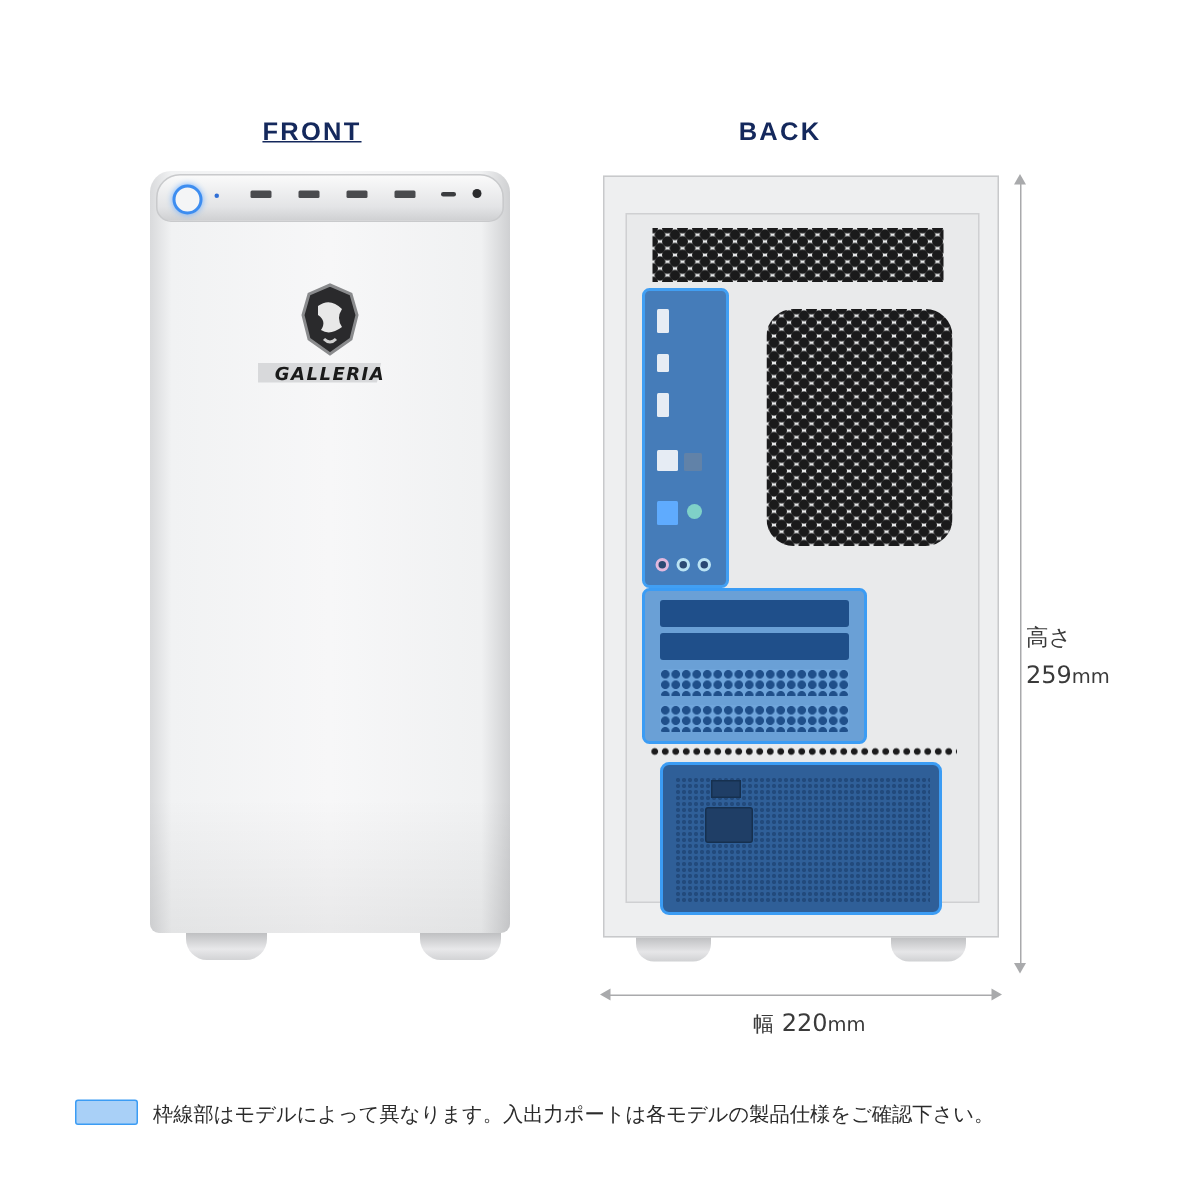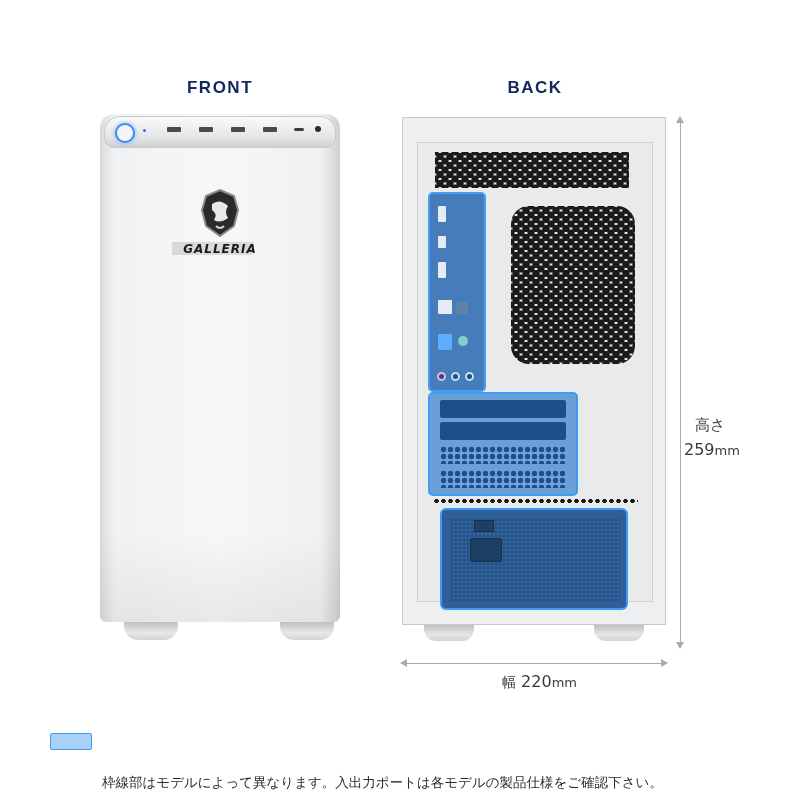--- a/index.html
+++ b/index.html
@@ -54,34 +54,34 @@
     background: linear-gradient(180deg, #bfc0c2 0%, #e6e6e8 60%, #d0d1d3 100%); }
 
   
   .dim-v { position: absolute; left: 680px; top: 118px; width: 1px; height: 528px; background: #a9aaac; }
   .arrow-up { position: absolute; left: 676px; top: 116px; width: 0; height: 0; border-left: 4.5px solid transparent; border-right: 4.5px solid transparent; border-bottom: 7px solid #a9aaac; }
   .arrow-down { position: absolute; left: 676px; top: 642px; width: 0; height: 0; border-left: 4.5px solid transparent; border-right: 4.5px solid transparent; border-top: 7px solid #a9aaac; }
   .dim-h { position: absolute; left: 402px; top: 663px; width: 264px; height: 1px; background: #a9aaac; }
   .arrow-left { position: absolute; left: 400px; top: 659px; width: 0; height: 0; border-top: 4.5px solid transparent; border-bottom: 4.5px solid transparent; border-right: 7px solid #a9aaac; }
   .arrow-right { position: absolute; left: 661px; top: 659px; width: 0; height: 0; border-top: 4.5px solid transparent; border-bottom: 4.5px solid transparent; border-left: 7px solid #a9aaac; }
   .dim-text { position: absolute; color: #3a3a3a; font-family: "DejaVu Sans", sans-serif; }
-  .height-label { left: 684px; top: 414px; font-size: 15px; line-height: 22px; margin-left: 11px; }
+  .height-label { left: 684px; top: 414px; font-size: 15px; line-height: 22px; }
   .height-value { left: 684px; top: 440px; font-size: 16px; }
   .width-wrap { position: absolute; left: 486px; top: 672px; font-size: 16px; color: #3a3a3a; padding-left: 16px; }
   .unit { font-size: 13px; }
 
   
   .legend-swatch { position: absolute; left: 50px; top: 733px; width: 42px; height: 17px; background: #a9d0f7; border: 1.5px solid #3b9cf4; border-radius: 2px; }
-  .legend-text { position: absolute; left: 102px; top: 734px; font-size: 13.5px; color: #2b2b2b; white-space: nowrap; margin-top: 40px; }
+  .legend-text { position: absolute; left: 102px; top: 734px; font-size: 13.5px; color: #2b2b2b; white-space: nowrap; }
 </style>
 </head>
 <body>
 
-<div class="label-view" style="left:160px; top:78px; width:120px;">FRONT</div>
-<div class="label-view" style="left:475px; top:78px; width:120px;">BACK</div>
+<div class="label-view" style="left:148px; top:78px; width:120px;text-decoration:underline;">FRONT</div>
+<div class="label-view" style="left:460px; top:78px; width:120px;">BACK</div>
 
 <div class="front-case">
   <div class="front-body">
     <div class="io-strip">
       <div class="power-btn"></div>
       <div class="led"></div>
       <div class="usb" style="left:62px;"></div>
       <div class="usb" style="left:94px;"></div>
       <div class="usb" style="left:126px;"></div>
       <div class="usb" style="left:158px;"></div>

